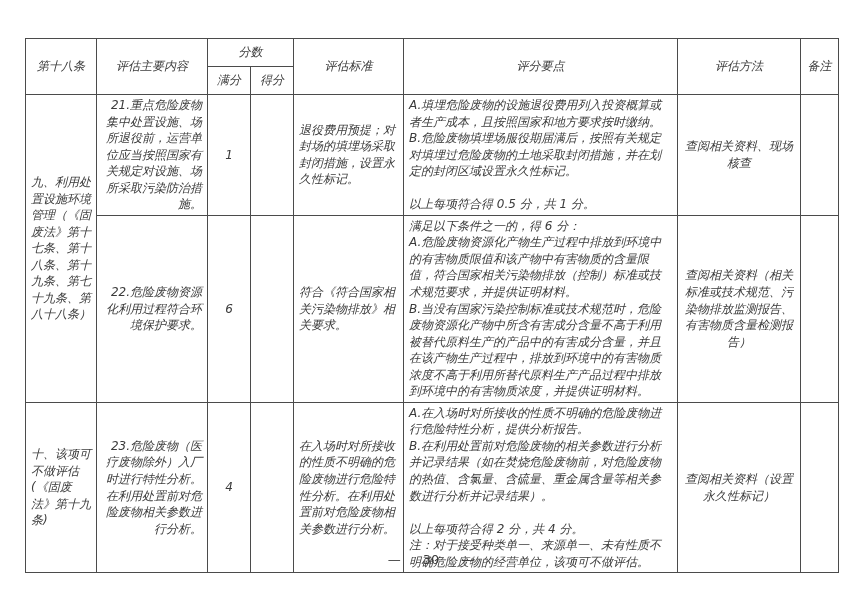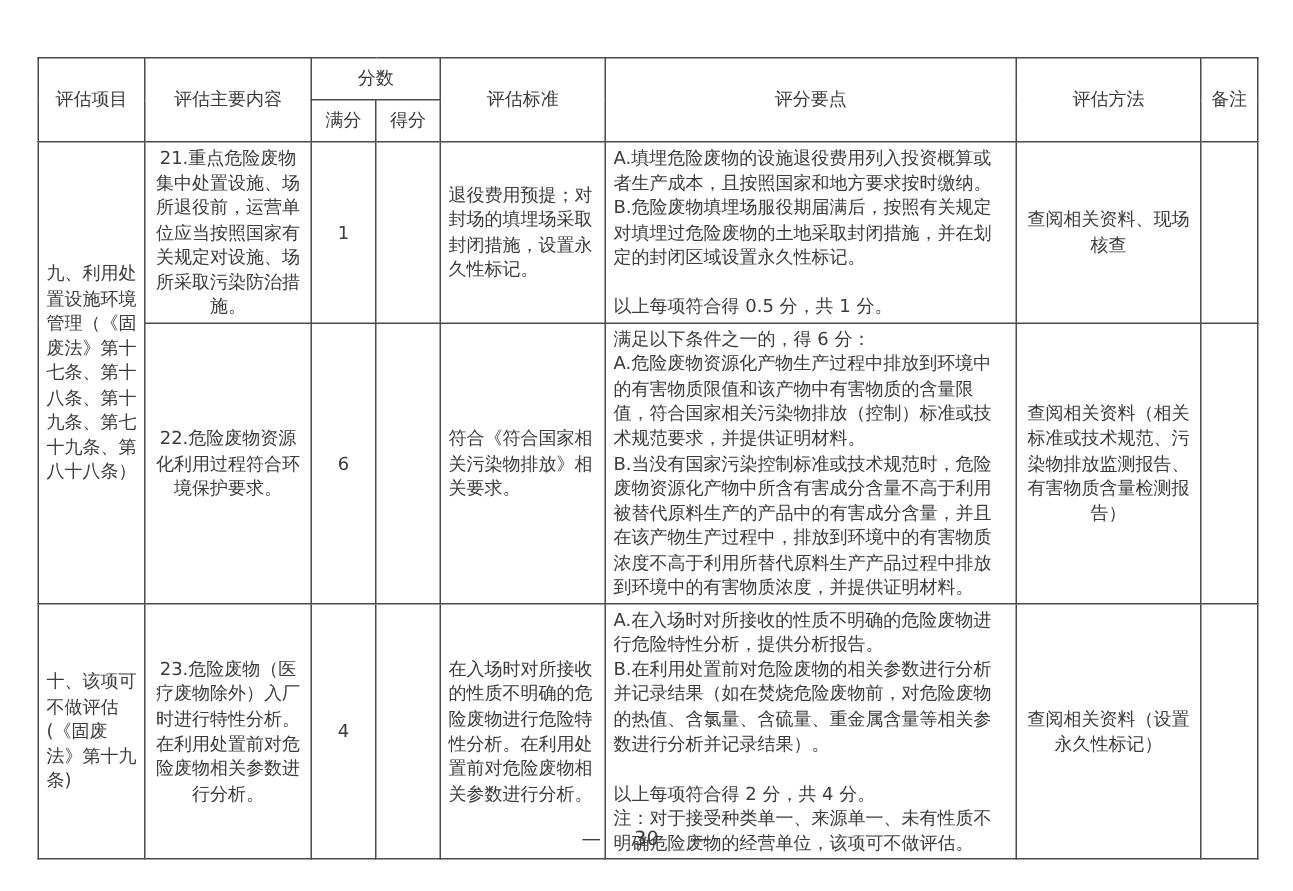--- a/index.html
+++ b/index.html
@@ -9,24 +9,25 @@
 
   table.eval {
     position: absolute; left: 25px; top: 38px; width: 813px;
     border-collapse: collapse; table-layout: fixed;
   }
   table.eval th, table.eval td {
     border: 1px solid #4b4b4b;
     font-size: 12px; line-height: 1.38; font-weight: normal;
     padding: 2px 5px; vertical-align: middle; overflow: hidden;
     word-break: break-all;
+    font-style: italic;
   }
   th.hdr { text-align: center; font-size: 12.5px; }
   td.c-group { text-align: left; font-size: 12.5px; line-height: 1.55; padding: 2px 4px; }
-  td.c-content { text-align: center; }
+  td.c-content { text-align: right; }
   td.c-score { text-align: center; }
   td.c-standard { text-align: left; }
   td.c-points { text-align: left; vertical-align: top; white-space: pre-line; padding-top: 3px; }
   td.c-method { text-align: center; }
   td.c-remark { }
 
   .footer {
     position: absolute; left: 0; top: 552px; width: 862px;
     display: flex; justify-content: center; align-items: center; gap: 22px;
     font-size: 13px; color: #3b3b3b;
@@ -44,21 +45,21 @@
         <col style="width:43px">
         <col style="width:43px">
       <col style="width:110px">
         <col style="width:274px">
         <col style="width:123px">
         <col style="width:38px">
     </colgroup>
 
     <tbody>
         <tr style="height:28px">
-      <th class="hdr" rowspan="2">评估项目</th>
+      <th class="hdr" rowspan="2">第十八条</th>
       <th class="hdr" rowspan="2">评估主要内容</th>
       <th class="hdr" colspan="2">分数</th>
       <th class="hdr" rowspan="2">评估标准</th>
       <th class="hdr" rowspan="2">评分要点</th>
       <th class="hdr" rowspan="2">评估方法</th>
       <th class="hdr" rowspan="2">备注</th>
     </tr>
     <tr style="height:28px">
       <th class="hdr">满分</th>
       <th class="hdr">得分</th>

